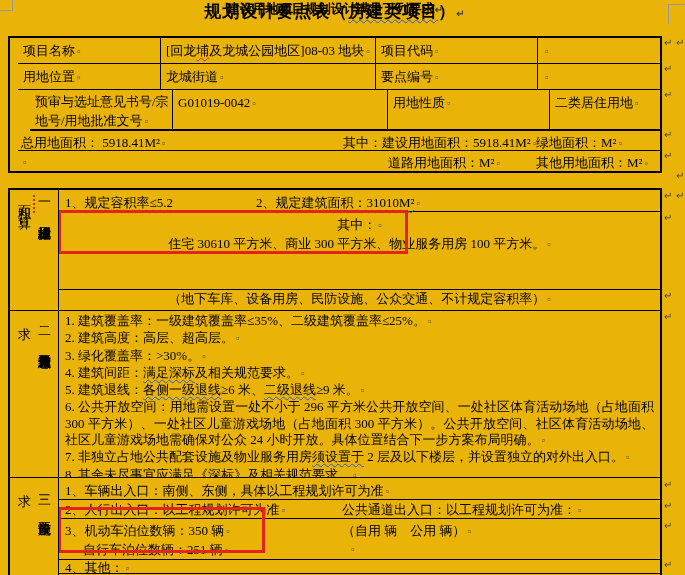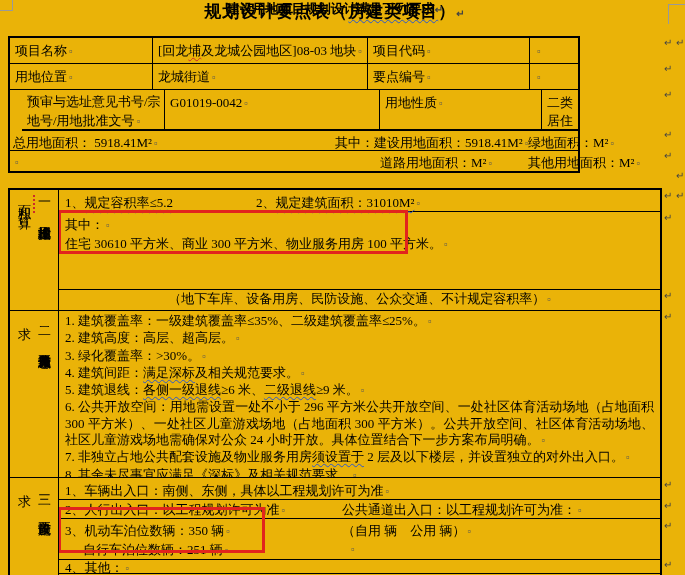--- a/index.html
+++ b/index.html
@@ -17,22 +17,22 @@
   .u-red{text-decoration-line:underline;text-decoration-style:wavy;
          text-decoration-color:#cc2b2b;text-decoration-thickness:1px;text-underline-offset:2px;}
   
   .pil{color:#444;font-size:10px;}
   .pil::after{content:"\21B5";}
   .pp{position:absolute;color:#444;font-size:10px;line-height:10px;}
   .pp::after{content:"\21B5";}
   .eoc{color:#555;font-size:7px;vertical-align:1px;margin-left:2px;}
   .eoc::after{content:"\00A4";}
   
-  .t1{position:absolute;left:8px;top:36px;width:572px;height:137px;
-      border:2px solid #000;box-sizing:border-box;font-size:13px;}
+  .t1{position:absolute;left:8px;top:36px;width:654px;height:137px;
+      border:2px solid #000;box-sizing:border-box;font-size:13px;padding-left:8px;}
   .t1r{display:flex;box-sizing:border-box;border-bottom:1px solid #000;}
   .t1 .c{box-sizing:border-box;border-right:1px solid #000;padding:4px 2px 0 5px;
          overflow:hidden;line-height:18px;}
   .t1 .c:last-child{border-right:none;}
   .w1{width:143px;} .w2{width:215px;} .w3{width:162px;} .w4{flex:1;}
   .arow{position:relative;box-sizing:border-box;border-bottom:1px solid #000;}
   .arow span.av{position:absolute;top:3px;white-space:nowrap;}
   
   .t2{position:absolute;left:8px;top:188px;width:654px;height:400px;
       border:2px solid #000;box-sizing:border-box;font-size:13px;}
@@ -102,21 +102,21 @@
         <span class="vt" style="left:27px;top:4px;">一</span>
         <span class="vt" style="left:27px;top:26px;">指标按建设用地</span>
         <span class="vt" style="left:7px;top:4px;letter-spacing:4px;">面积计算</span>
         <span class="vred" style="left:23px;top:5px;height:20px;"></span>
       </div>
       <div class="scont">
         <div class="row" style="height:22px;line-height:21px;">
           <span class="absx" style="left:6px;top:2px;"><span>1、</span><span class="u-blue">规定容积率≤5.2</span></span>
           <span class="absx" style="left:197px;top:2px;"><span><span>2、</span><span class="u-blue">规定建筑面积：31010M²</span></span><span class="eoc"></span></span>
         </div>
-        <div class="row" style="height:78px;">
+        <div class="row" style="height:78px;text-align:center;">
           <div class="ln" style="padding-top:4px;line-height:17px;"><span>其中：</span><span class="eoc"></span></div>
           <div class="ln" style="line-height:17px;"><span>住宅 30610 平方米、商业 300 平方米、物业服务用房 100 平方米。</span><span class="eoc"></span></div>
           <div class="redbox" style="left:-1px;top:-2px;width:350px;height:44px;"></div>
         </div>
         <div class="row ctr" style="height:19px;line-height:18px;"><span>（地下车库、设备用房、民防设施、公众交通、不计规定容积率）</span><span class="eoc"></span></div>
       </div>
     </div>
 
     <div class="sec" style="height:167px;">
       <div class="shead">

